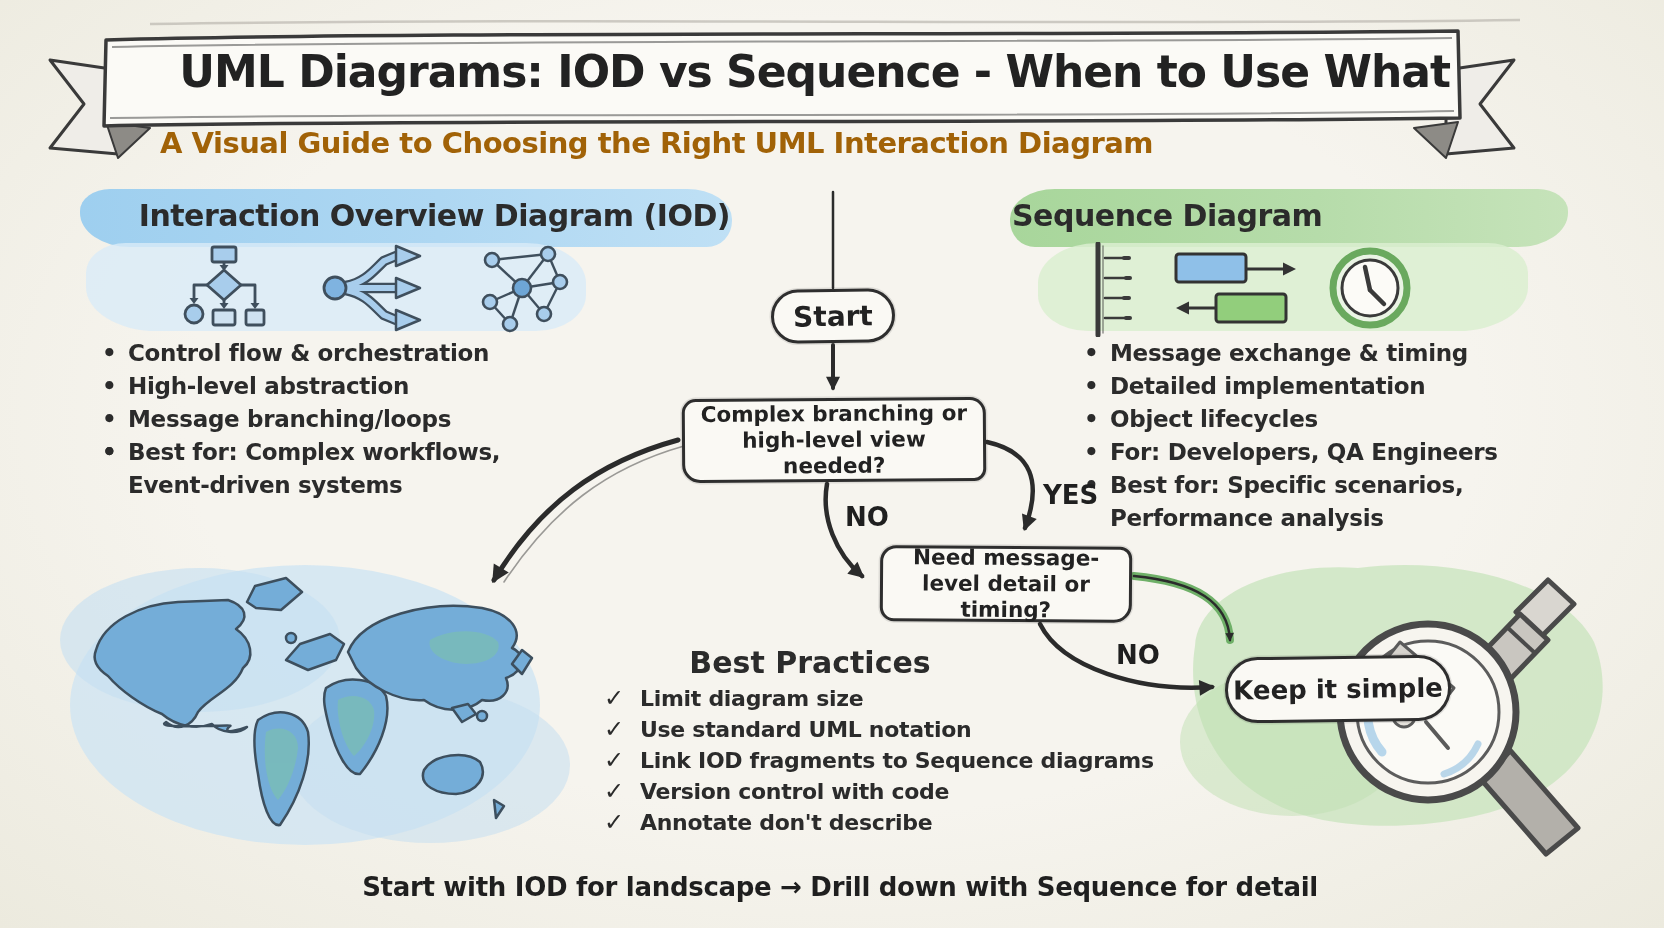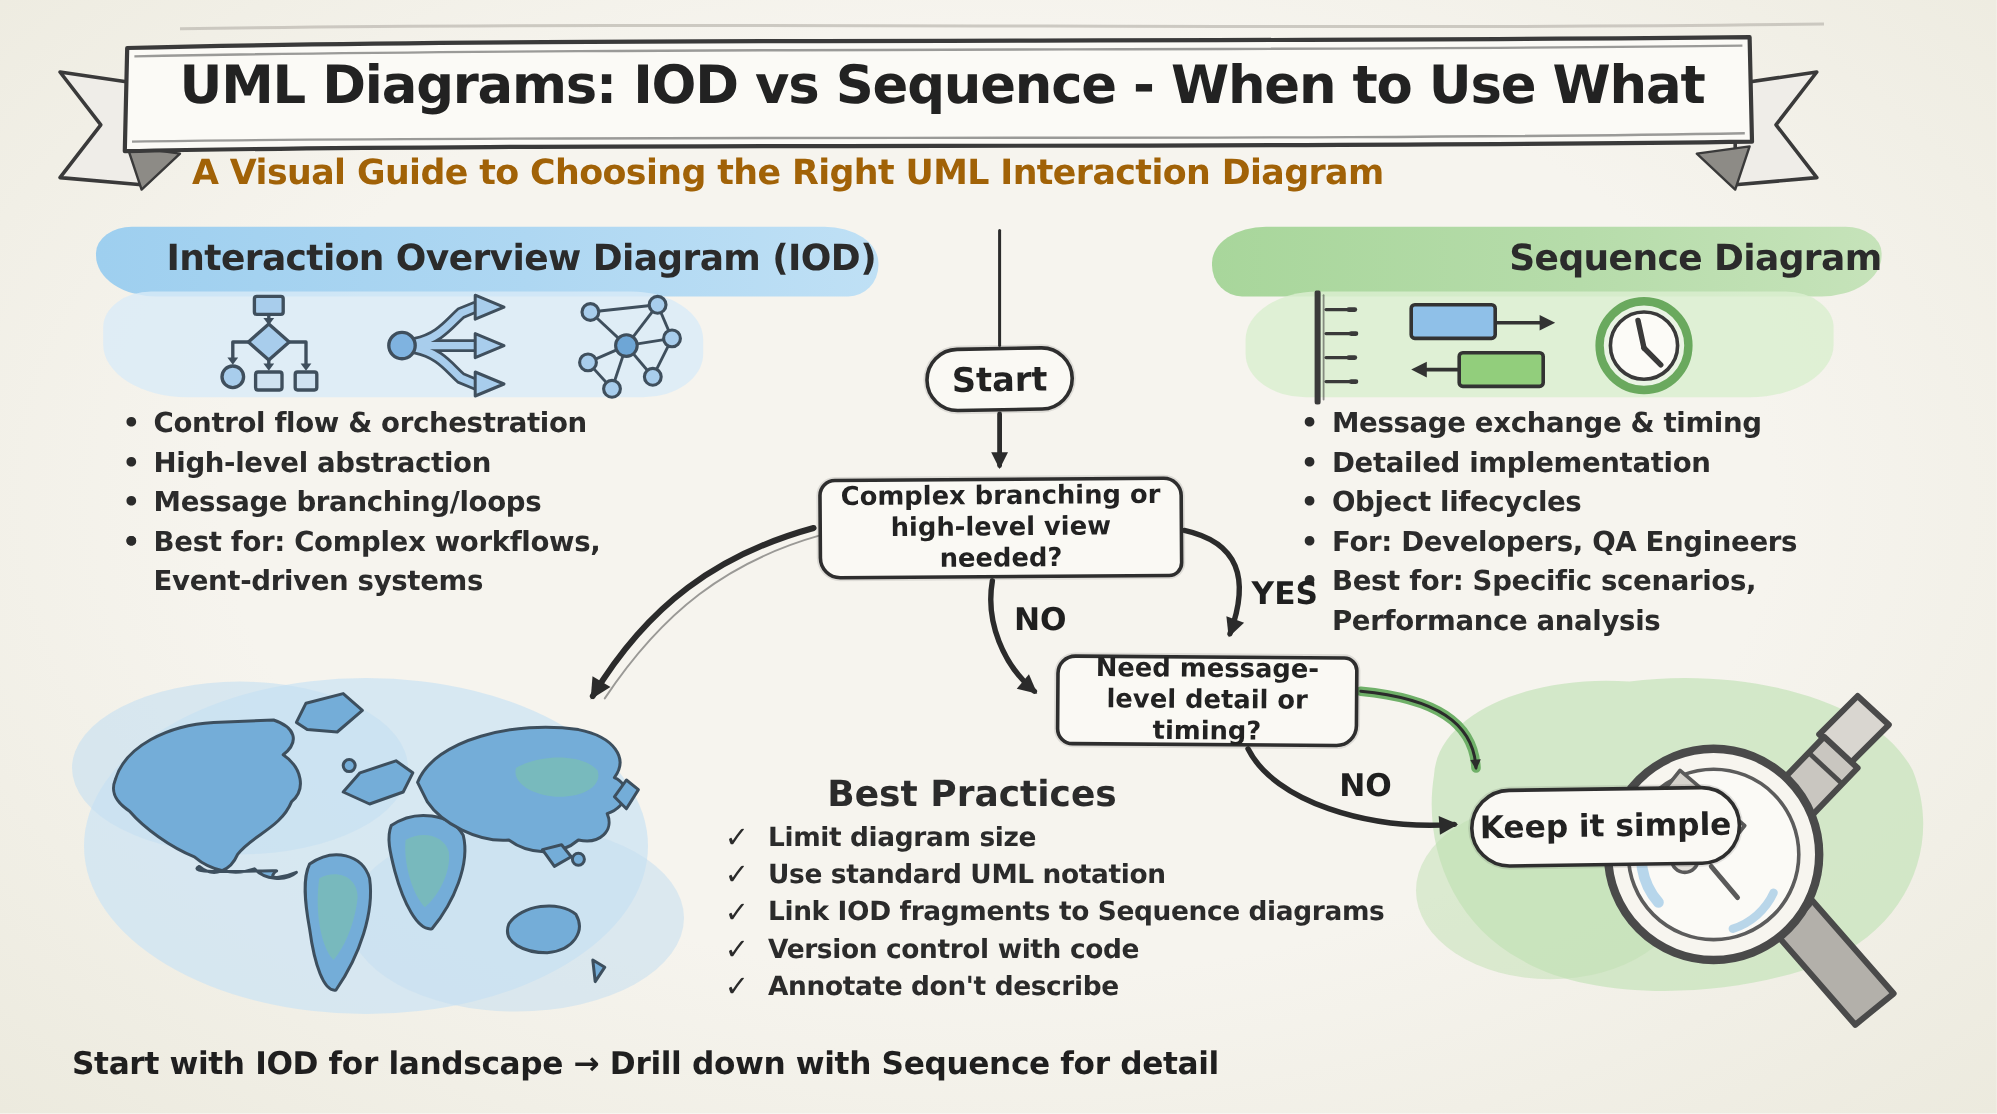--- a/index.html
+++ b/index.html
@@ -29,29 +29,29 @@
     background:linear-gradient(90deg,#a8d69b 0%, #b6dcaa 55%, #c6e3ba 100%);
     border-radius: 45px 30px 50px 25px / 30px 22px 34px 26px;
   }
   .wash-seq {
     left:1038px; top:243px; width:490px; height:88px;
     background:#daeed0; opacity:.85;
     border-radius: 60px 40px 70px 50px / 40px 30px 44px 36px;
   }
   .txt { position:absolute; z-index:4; font-weight:bold; }
   .banner-title {
-    left:120px; top:46px; width:1330px; text-align:center;
+    left:120px; top:46px; width:1330px; text-align:right;
     font-size:44px; letter-spacing:-1px; color:#222; white-space:nowrap; z-index:5;
   }
   .subtitle {
     left:160px; top:126px; width:1250px; 
     font-size:29px; letter-spacing:-0.5px; color:#a16207;
   }
   .iod-title { left:82px; top:198px; width:648px; text-align:right; font-size:30px; letter-spacing:-0.5px; }
-  .seq-title { left:1012px; top:198px; width:556px; text-align:right; font-size:30px; letter-spacing:-0.5px; }
+  .seq-title { left:1012px; top:198px; width:556px; text-align:left; font-size:30px; letter-spacing:-0.5px; }
   .icon-box { position:absolute; z-index:4; }
   ul.blist { position:absolute; z-index:4; list-style:none; font-weight:bold; font-size:23px; line-height:33px; letter-spacing:-0.3px; }
   ul.blist li { position:relative; padding-left:28px; }
   ul.blist .blt { position:absolute; left:2px; top:0; }
   .iod-bullets { left:100px; top:337px; width:440px; }
   .seq-bullets { left:1082px; top:337px; width:460px; }
   .node {
     position:absolute; z-index:5; background:#faf9f4;
     border:3.5px solid #2e2e2e; display:flex; align-items:center; justify-content:center;
     text-align:center; font-weight:bold; color:#222;
@@ -80,21 +80,21 @@
   .label-yes { left:1043px; top:480px; }
   .label-no2 { left:1116px; top:640px; }
   .bp-title { left:640px; top:645px; width:340px; text-align:center; font-size:30px; z-index:4; }
   ul.checklist {
     position:absolute; left:600px; top:683px; width:600px; z-index:4;
     list-style:none; font-weight:bold; font-size:22px; line-height:31px; letter-spacing:-0.3px;
   }
   ul.checklist li { position:relative; padding-left:40px; }
   ul.checklist .chk { position:absolute; left:4px; top:0; font-size:24px; }
   .footer-line {
-    left:60px; top:872px; width:1560px; text-align:left;
+    left:60px; top:872px; width:1560px; text-align:center;
     font-size:26px; letter-spacing:-0.3px; color:#1f1f1f;
   }
 </style>
 </head>
 <body>
 
 <div class="canvas">
 
   <div class="hl hl-iod"></div>
   <div class="hl wash-iod"></div>

